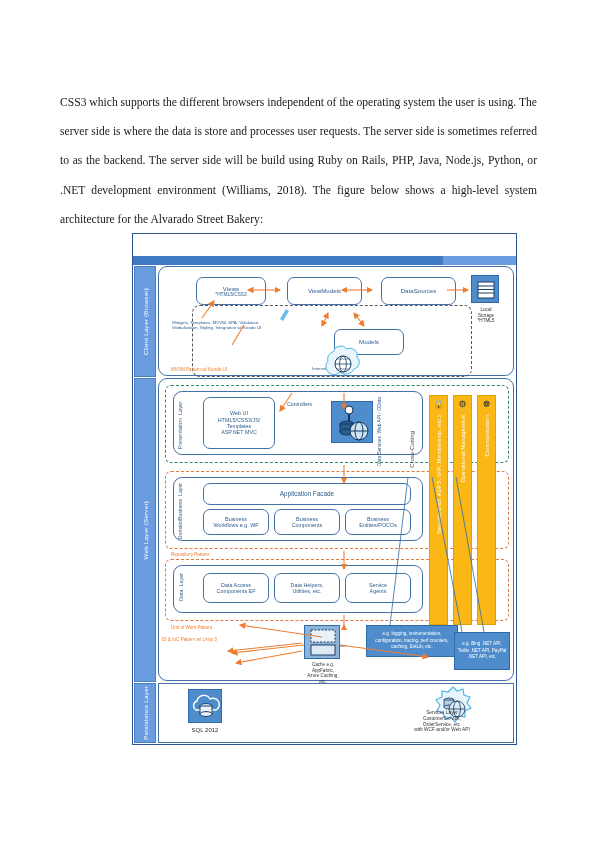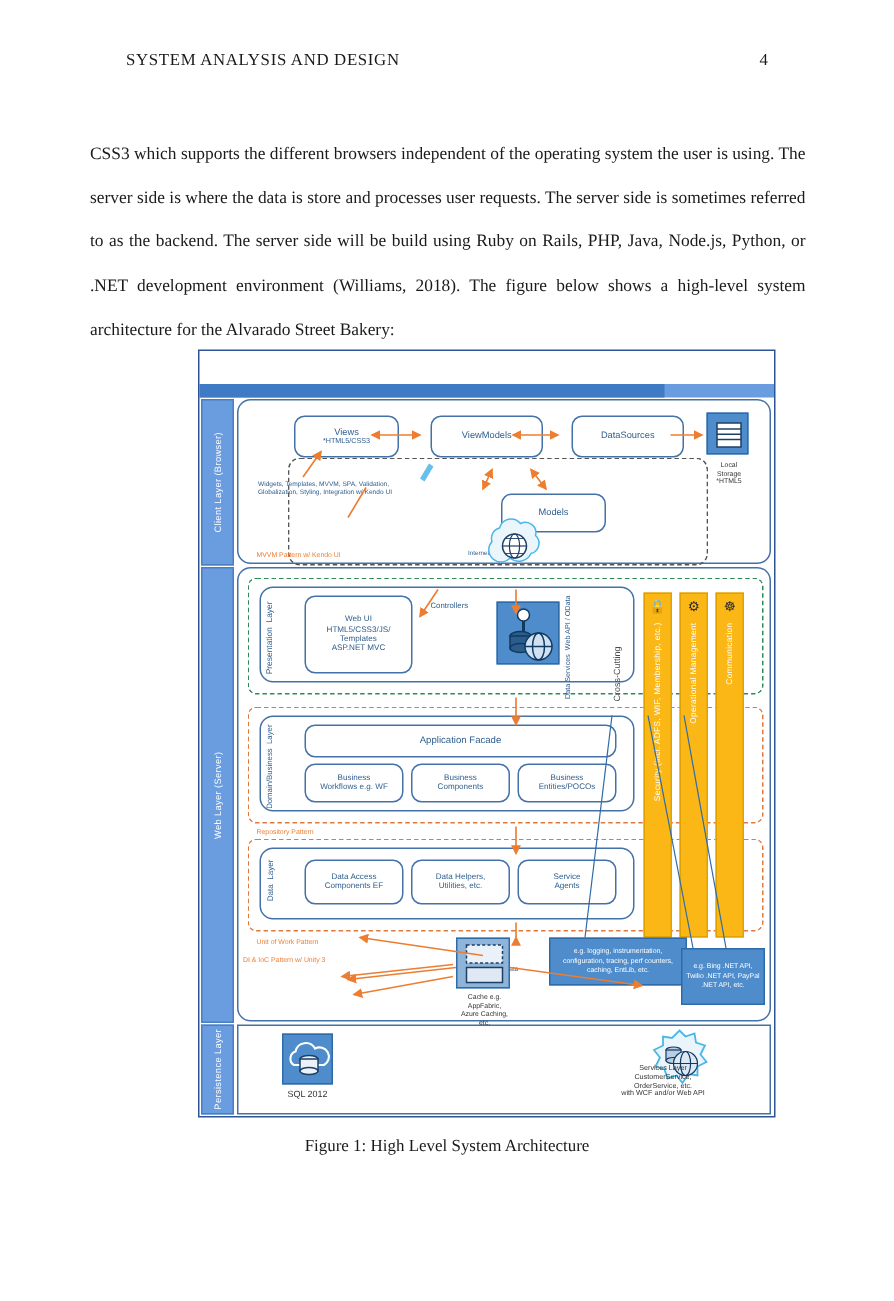--- a/index.html
+++ b/index.html
@@ -75,24 +75,20 @@
   .tile{position:absolute;box-sizing:border-box;background:#4e8ccc;border:1px solid #2f6ba8;}
   .tile.light{background:#8fb4da;}
 
   svg.ov{position:absolute;left:0;top:0;width:385px;height:512px;pointer-events:none;}
 </style>
 </head>
 <body>
 
 <div class="page">
 
-  <div class="runhead">
-    <div class="t">SYSTEM ANALYSIS AND DESIGN</div>
-    <div class="p">4</div>
-  </div>
 
   <div class="body">
     <p>CSS3 which supports the different browsers independent of the operating system the user is using. The server side is where the data is store and processes user requests. The server side is sometimes referred to as the backend. The server side will be build using Ruby on Rails, PHP, Java, Node.js, Python, or .NET development environment (Williams, 2018). The figure below shows a high-level system architecture for the Alvarado Street Bakery:</p>
   </div>
 
   <div class="figwrap">
     <div class="figborder"></div>
 
     <div class="titlesub"></div>
     <div class="titlesub2"></div>
@@ -359,16 +355,13 @@
         <ellipse cx="211" cy="131" rx="3.4" ry="8" fill="none" stroke="#1d3f66" stroke-width=".8"></ellipse>
         <line x1="203" y1="131" x2="219" y2="131" stroke="#1d3f66" stroke-width=".8"></line>
         <line x1="204.5" y1="126" x2="217.5" y2="126" stroke="#1d3f66" stroke-width=".6"></line>
         <line x1="204.5" y1="136" x2="217.5" y2="136" stroke="#1d3f66" stroke-width=".6"></line>
       </g>
 
       <path d="M148 86 l6 -10 l3 2 l-6 10 z" fill="#4ab6e8" opacity=".85"></path>
     </svg>
   </div>
 
-  <div class="caption">
-    <span>Figure 1: High Level System Architecture</span>
-  </div>
 </div>
 
 </body></html>

